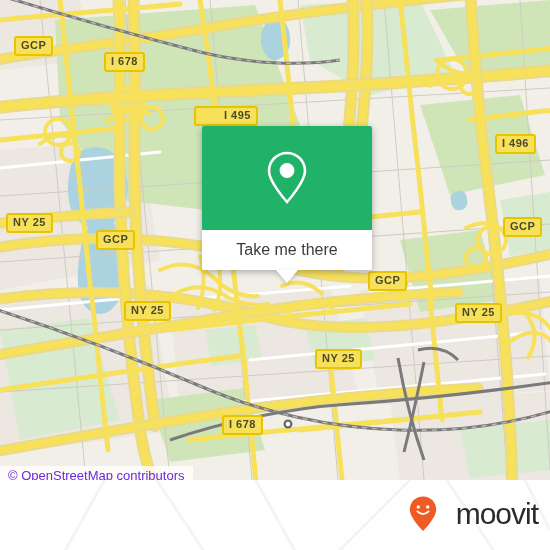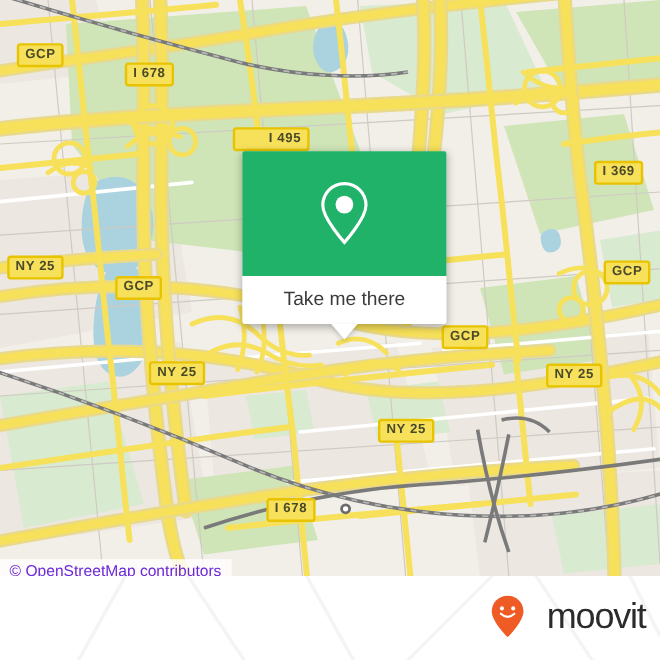--- a/index.html
+++ b/index.html
@@ -302,21 +302,21 @@
       <path class="rail" d="M418,350 q24,-6 40,10" stroke-width="1.6"></path>
 
       <circle cx="288" cy="424" r="4.5" fill="#6b6b6b"></circle>
       <circle cx="288" cy="424" r="2.2" fill="#ffffff"></circle>
     </svg>
 
     <div>
         <div class="shield" style="left: 14px; top: 36px;">GCP</div>
         <div class="shield" style="left: 104px; top: 52px;">I 678</div>
         <div class="shield" style="left: 194px; top: 106px; padding-left: 28px;">I 495</div>
-        <div class="shield" style="left: 495px; top: 134px;">I 369</div>
+        <div class="shield" style="left: 495px; top: 134px;">I 496</div>
         <div class="shield" style="left: 6px; top: 213px;">NY 25</div>
         <div class="shield" style="left: 96px; top: 230px;">GCP</div>
         <div class="shield" style="left: 503px; top: 217px;">GCP</div>
         <div class="shield" style="left: 124px; top: 301px;">NY 25</div>
         <div class="shield" style="left: 368px; top: 271px;">GCP</div>
         <div class="shield" style="left: 455px; top: 303px;">NY 25</div>
         <div class="shield" style="left: 315px; top: 349px;">NY 25</div>
         <div class="shield" style="left: 222px; top: 415px;">I 678</div>
       </div>
   </div>

